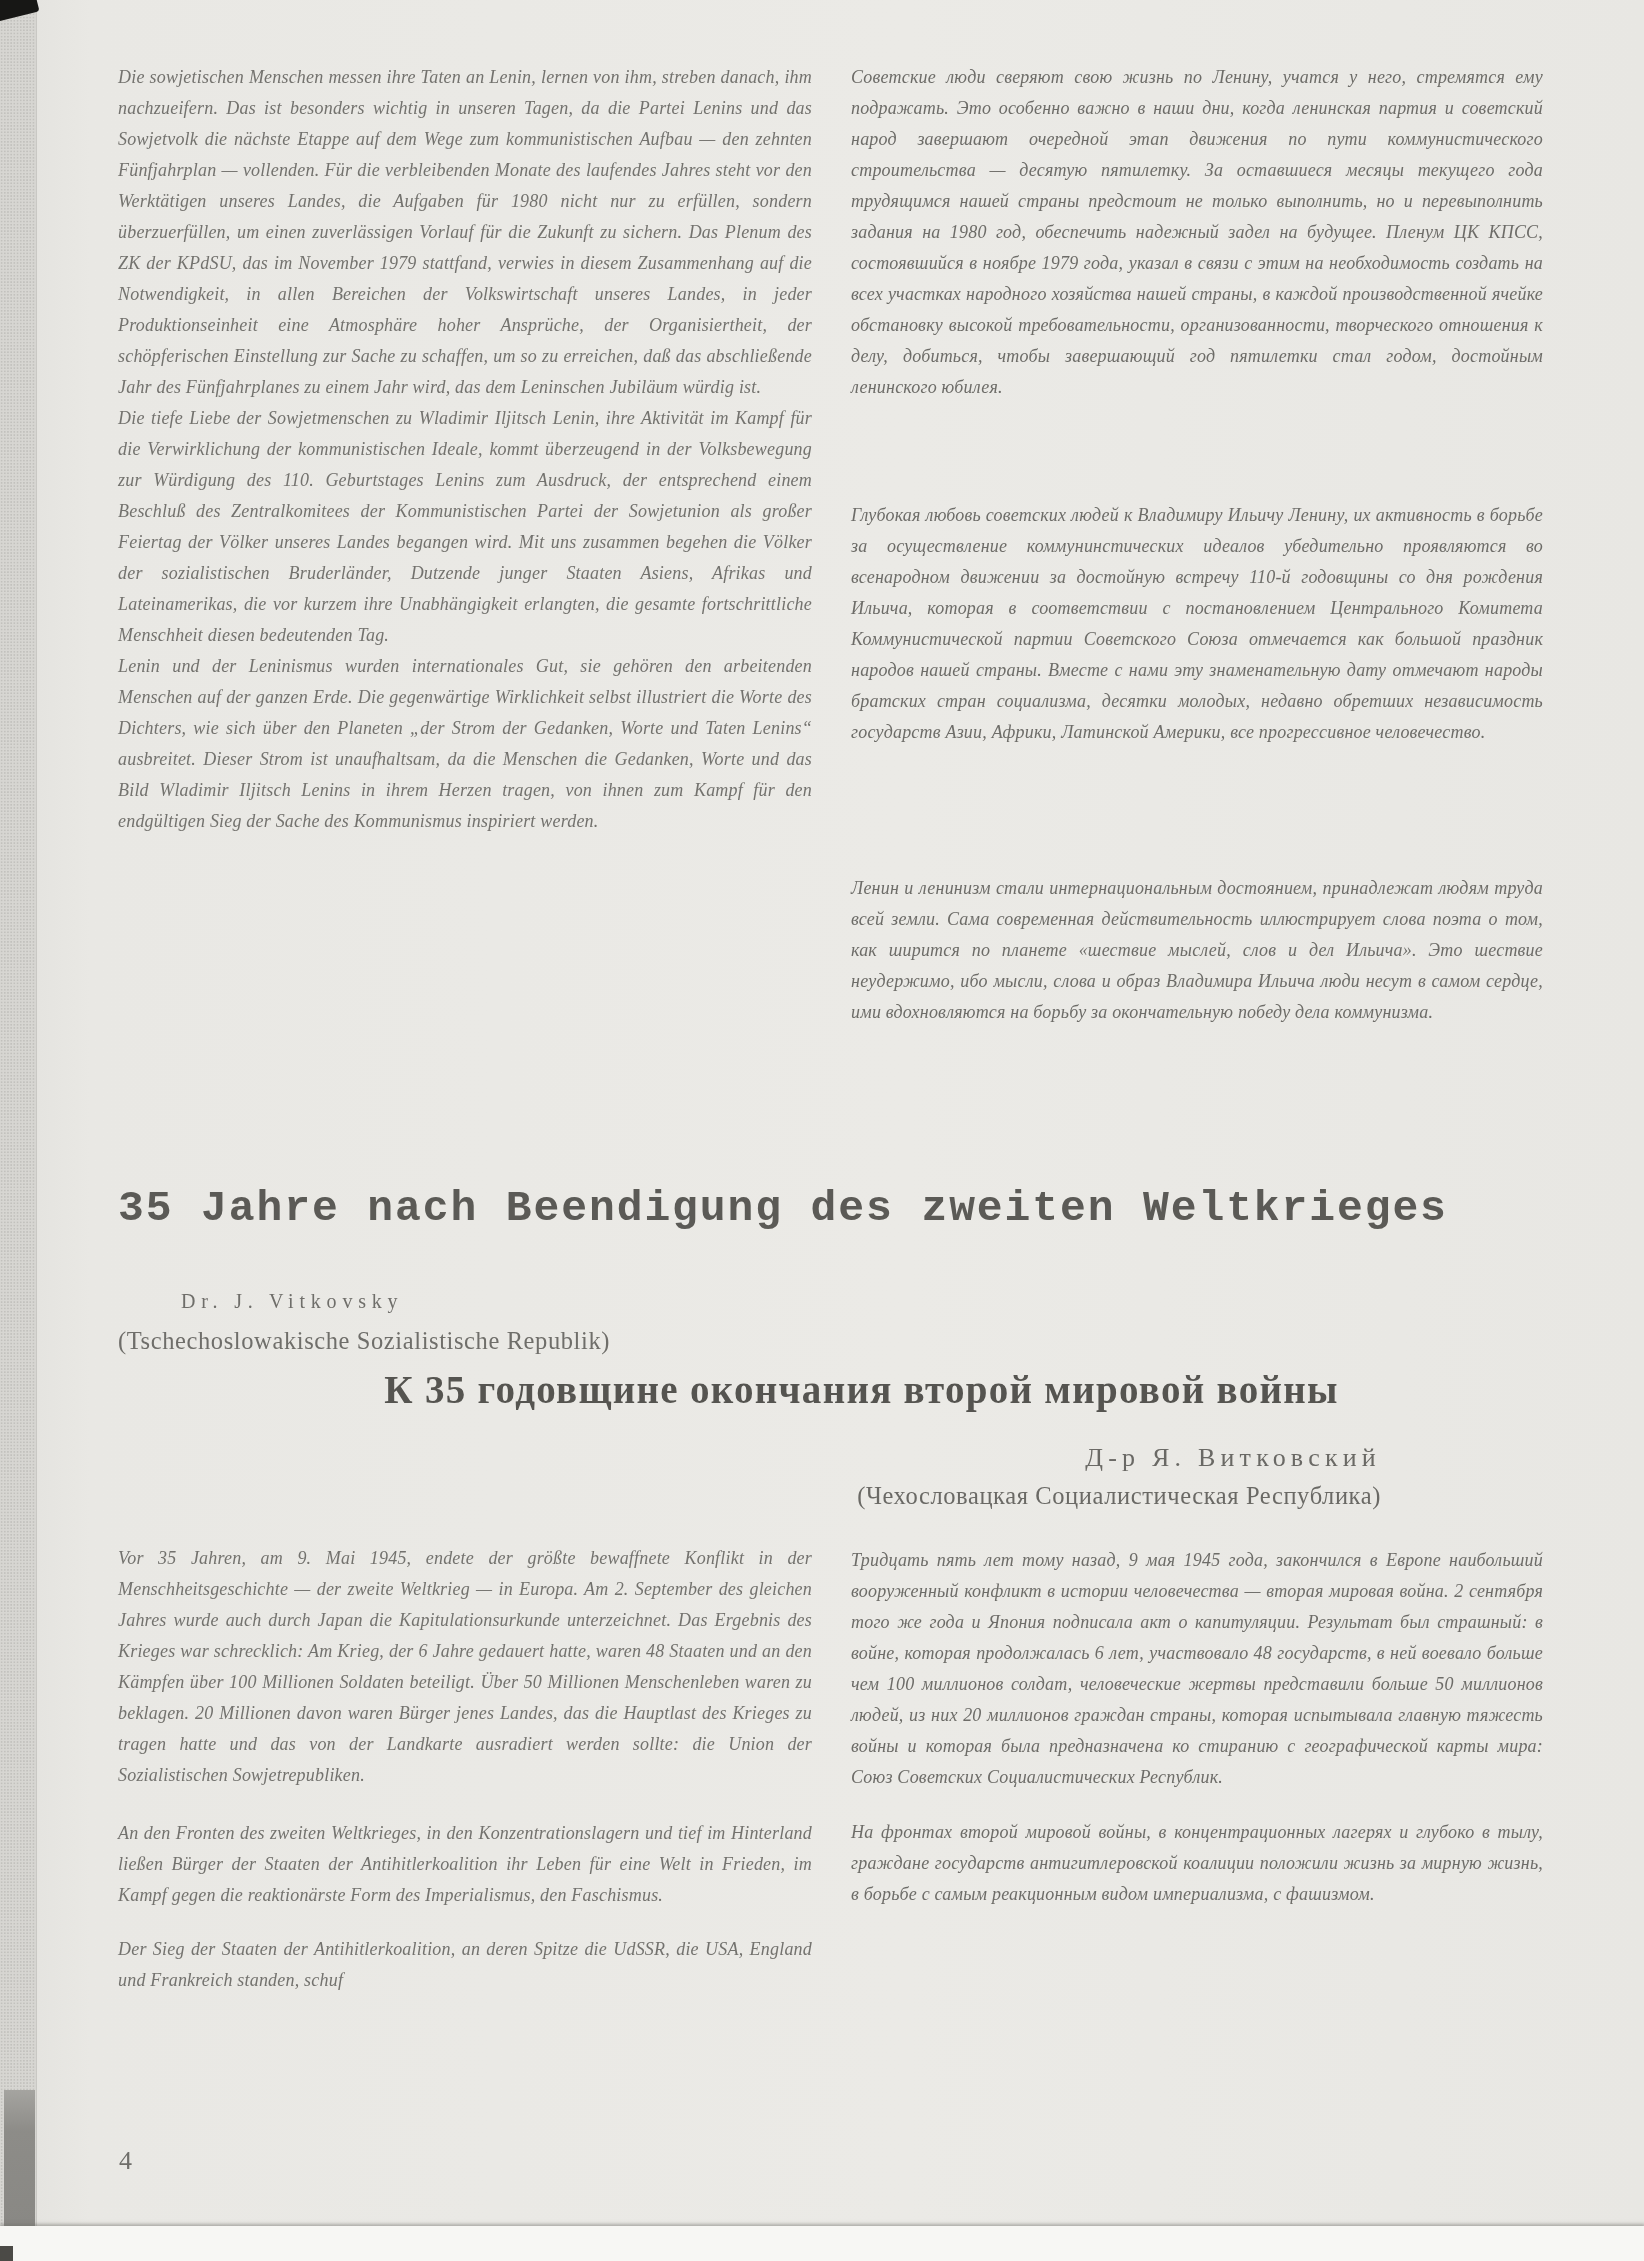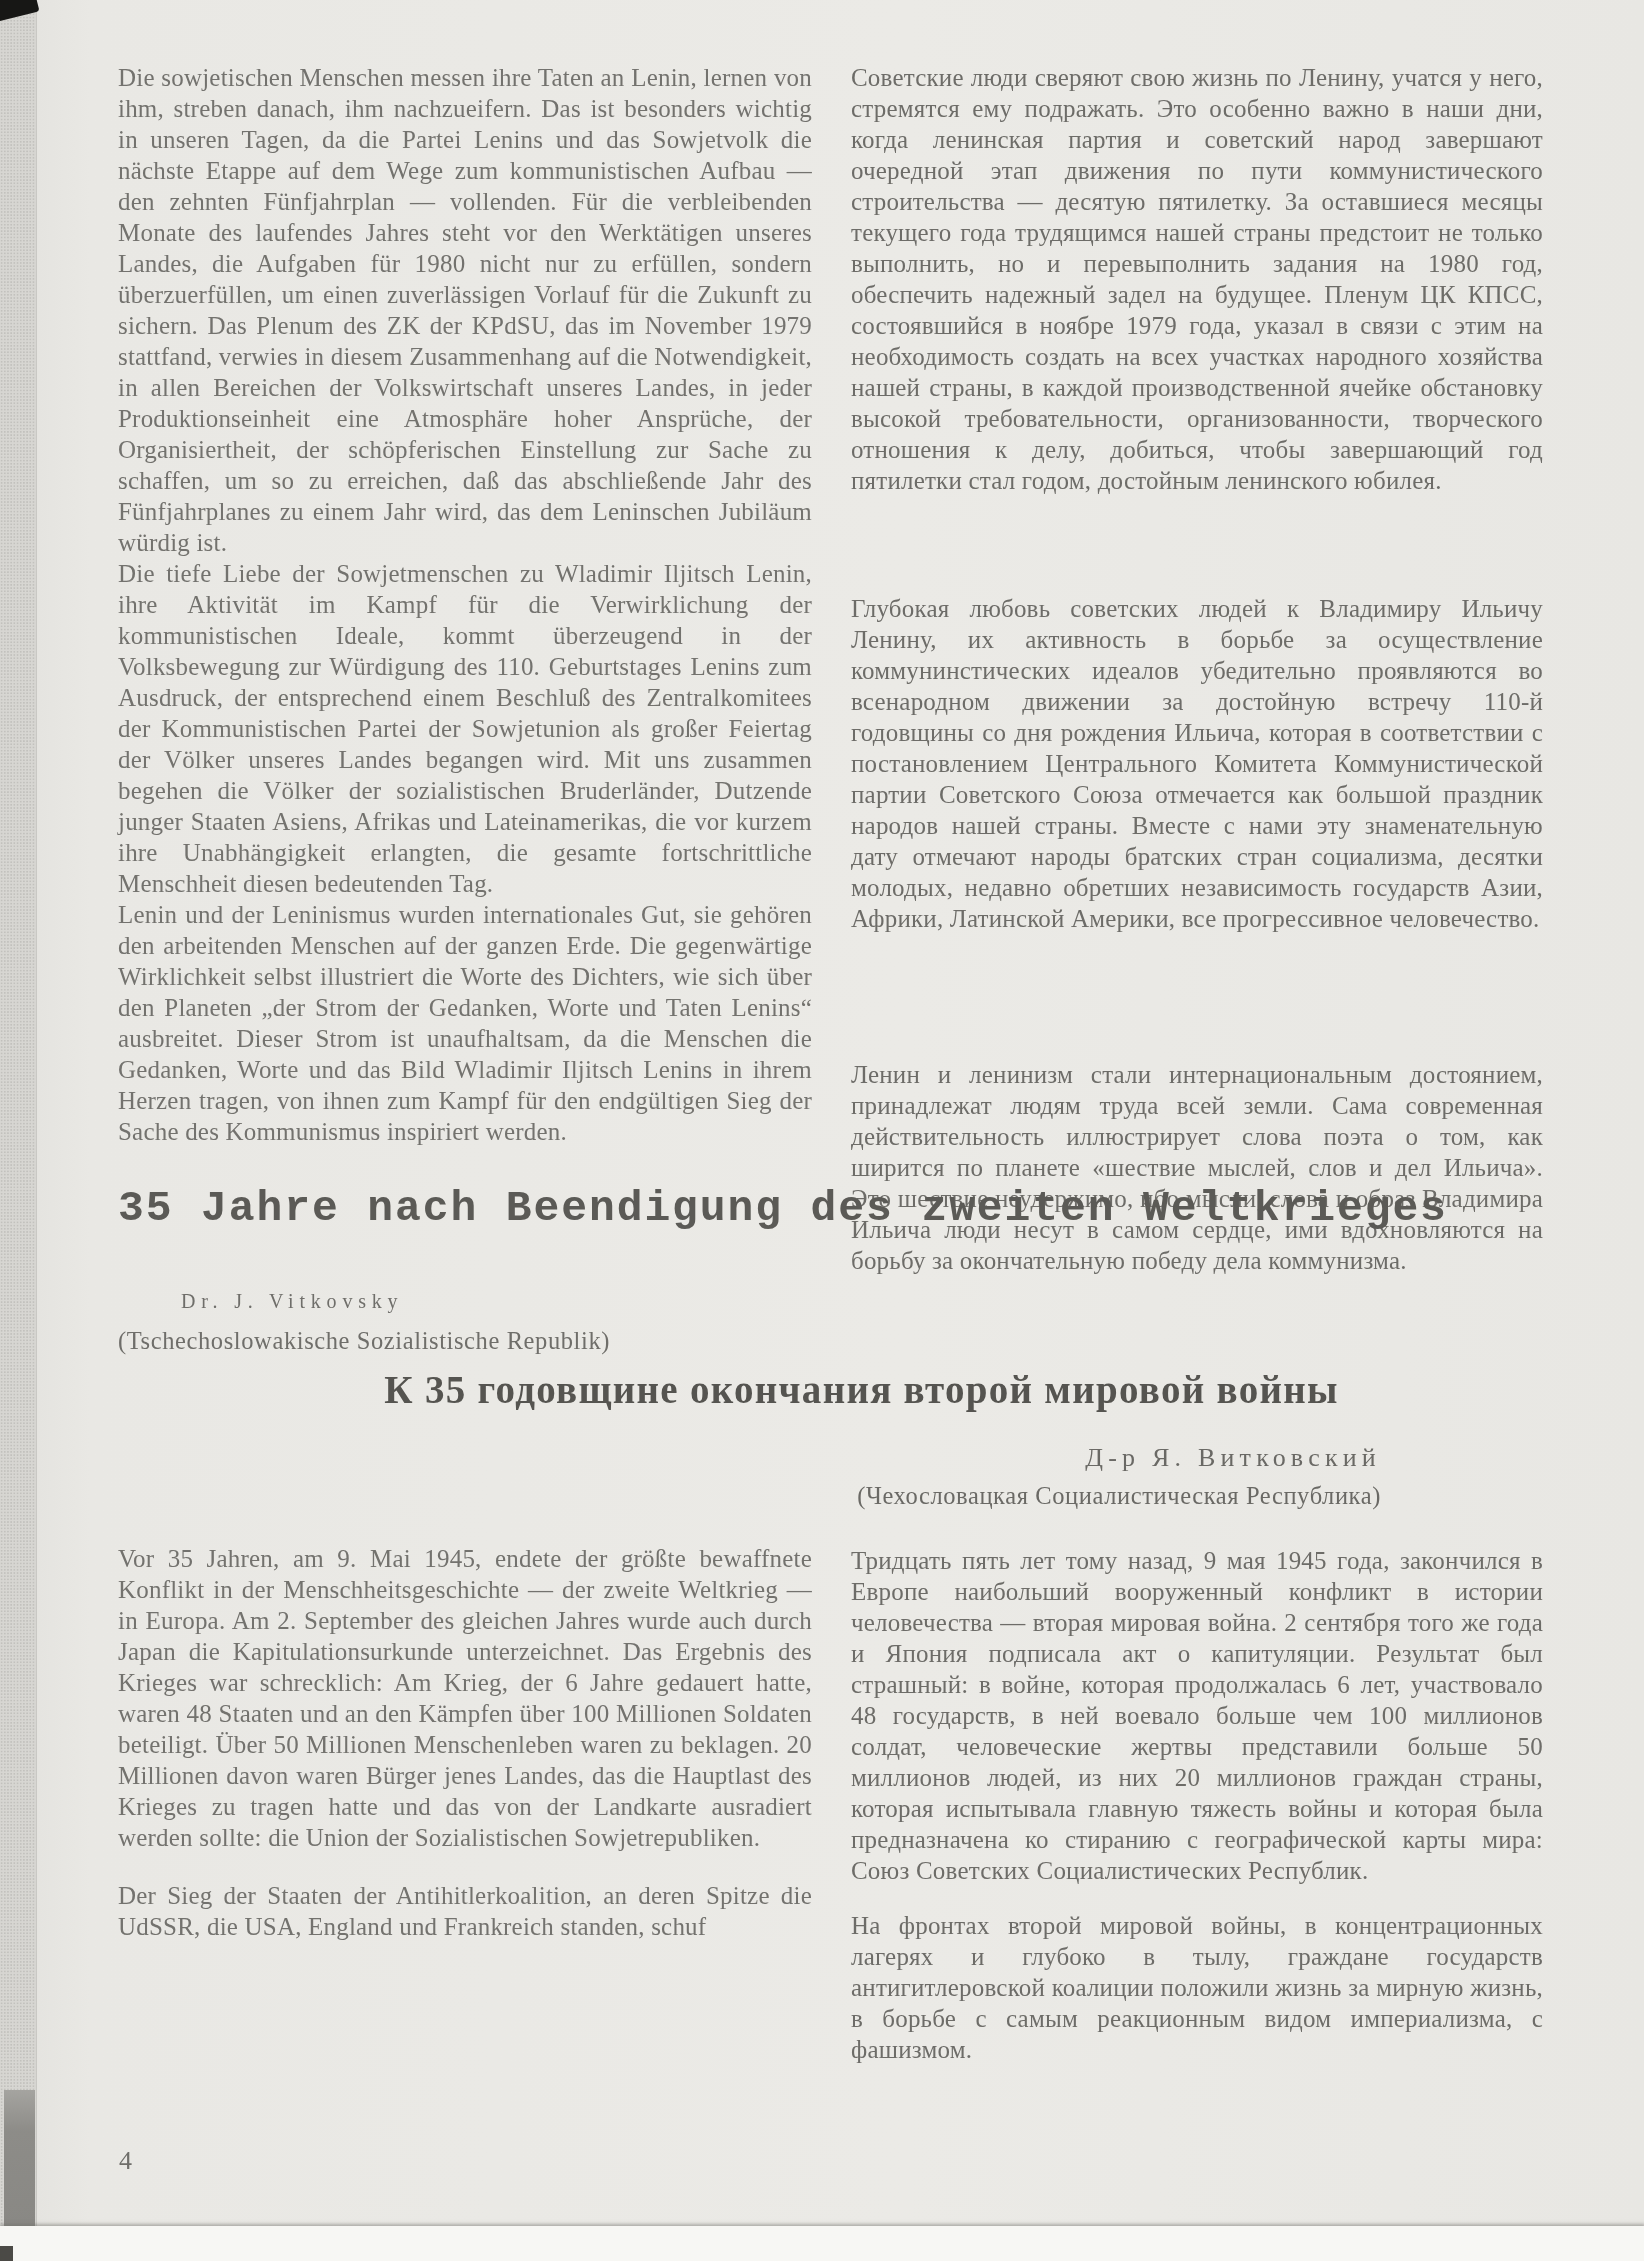--- a/index.html
+++ b/index.html
@@ -30,24 +30,25 @@
     position:absolute;left:0;top:2226px;width:1645px;height:35px;
     background:#f7f7f4;
     box-shadow:0 -1.9px 3.2px rgba(110,110,105,.5);
   }
   .bottom-tab{
     position:absolute;left:0;top:2246px;width:13px;height:15.5px;background:#4b4a46;
   }
   
   .text-col{
     position:absolute;
-    font-size:25px;line-height:31px;
+    font-size:18px;line-height:31px;
     text-align:justify;
     color:#73726e;
     letter-spacing:0.2px;
+    font-style:italic;
   }
   .text-col p{margin:0;}
   .ru{color:#6d6c68;}
   #de-top{left:118px;top:62px;width:694px;}
   #ru-top{left:851px;top:62px;width:692px;}
   #de-bottom{left:118px;top:1543px;width:694px;}
   #ru-bottom{left:851px;top:1545px;width:692px;}
   #ru-top p:nth-child(1){margin-bottom:97px;}
   #ru-top p:nth-child(2){margin-bottom:125px;}
   #de-bottom p:nth-child(1){margin-bottom:27px;}
@@ -107,20 +108,21 @@
   <h1 id="title-de">35 Jahre nach Beendigung des zweiten Weltkrieges</h1>
   <div id="author-de">Dr. J. Vitkovsky</div>
   <div id="country-de">(Tschechoslowakische Sozialistische Republik)</div>
 
   <h2 id="title-ru">К 35 годовщине окончания второй мировой войны</h2>
   <div id="author-ru">Д-р Я. Витковский</div>
   <div id="country-ru">(Чехословацкая Социалистическая Республика)</div>
 
   <section class="text-col" id="de-bottom">
     <p>Vor 35 Jahren, am 9. Mai 1945, endete der größte bewaffnete Konflikt in der Menschheitsgeschichte — der zweite Weltkrieg — in Europa. Am 2. September des gleichen Jahres wurde auch durch Japan die Kapitulationsurkunde unterzeichnet. Das Ergebnis des Krieges war schrecklich: Am Krieg, der 6 Jahre gedauert hatte, waren 48 Staaten und an den Kämpfen über 100 Millionen Soldaten beteiligt. Über 50 Millionen Menschenleben waren zu beklagen. 20 Millionen davon waren Bürger jenes Landes, das die Hauptlast des Krieges zu tragen hatte und das von der Landkarte ausradiert werden sollte: die Union der Sozialistischen Sowjetrepubliken.</p>
+    <p>An den Fronten des zweiten Weltkrieges, in den Konzentrationslagern und tief im Hinterland ließen Bürger der Staaten der Antihitlerkoalition ihr Leben für eine Welt in Frieden, im Kampf gegen die reaktionärste Form des Imperialismus, den Faschismus.</p>
     <p>Der Sieg der Staaten der Antihitlerkoalition, an deren Spitze die UdSSR, die USA, England und Frankreich standen, schuf</p>
   </section>
 
   <section class="text-col ru" id="ru-bottom">
     <p>Тридцать пять лет тому назад, 9 мая 1945 года, закончился в Европе наибольший вооруженный конфликт в истории человечества — вторая мировая война. 2 сентября того же года и Япония подписала акт о капитуляции. Результат был страшный: в войне, которая продолжалась 6 лет, участвовало 48 государств, в ней воевало больше чем 100 миллионов солдат, человеческие жертвы представили больше 50 миллионов людей, из них 20 миллионов граждан страны, которая испытывала главную тяжесть войны и которая была предназначена ко стиранию с географической карты мира: Союз Советских Социалистических Республик.</p>
     <p>На фронтах второй мировой войны, в концентрационных лагерях и глубоко в тылу, граждане государств антигитлеровской коалиции положили жизнь за мирную жизнь, в борьбе с самым реакционным видом империализма, с фашизмом.</p>
   </section>
 
   <div id="page-num">4</div>
 

